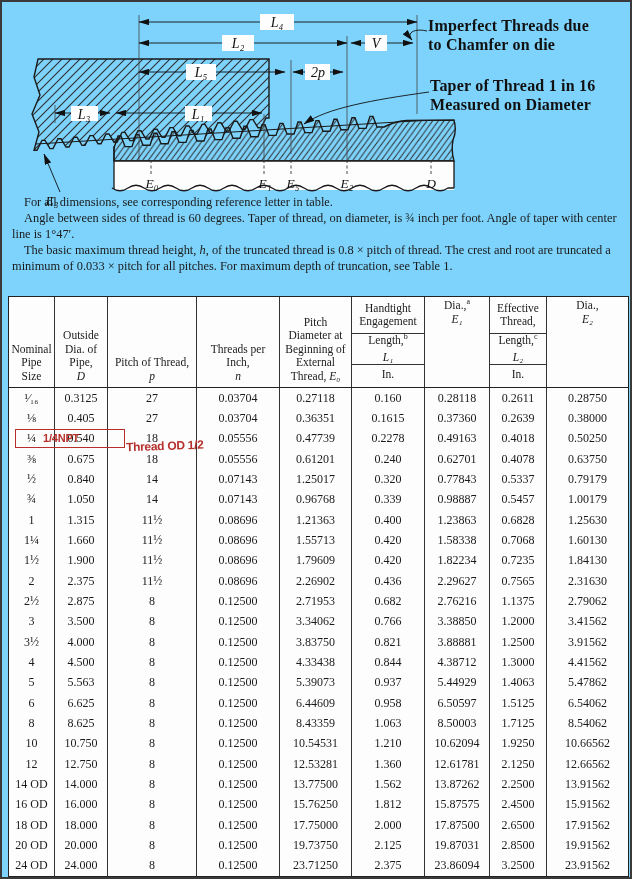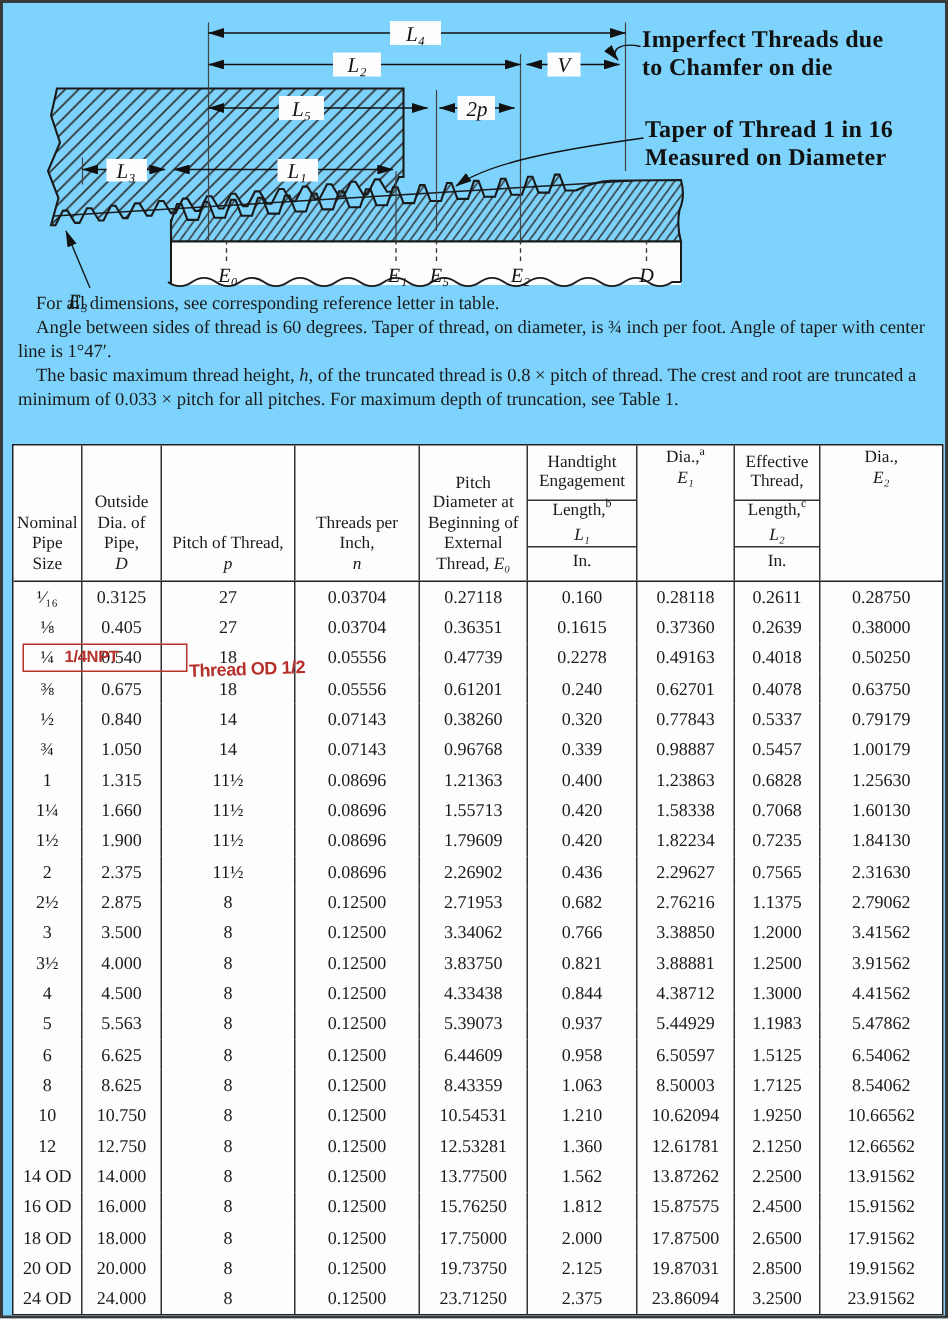--- a/index.html
+++ b/index.html
@@ -269,21 +269,21 @@
         <div class="td">0.240</div>
         <div class="td">0.62701</div>
         <div class="td">0.4078</div>
         <div class="td">0.63750</div>
       </div>
         <div class="trow">
         <div class="td c0">½</div>
         <div class="td">0.840</div>
         <div class="td">14</div>
         <div class="td">0.07143</div>
-        <div class="td">0.38260</div>
+        <div class="td">1.25017</div>
         <div class="td">0.320</div>
         <div class="td">0.77843</div>
         <div class="td">0.5337</div>
         <div class="td">0.79179</div>
       </div>
         <div class="trow">
         <div class="td c0">¾</div>
         <div class="td">1.050</div>
         <div class="td">14</div>
         <div class="td">0.07143</div>
@@ -382,21 +382,21 @@
         <div class="td">4.41562</div>
       </div>
         <div class="trow">
         <div class="td c0">5</div>
         <div class="td">5.563</div>
         <div class="td">8</div>
         <div class="td">0.12500</div>
         <div class="td">5.39073</div>
         <div class="td">0.937</div>
         <div class="td">5.44929</div>
-        <div class="td">1.1983</div>
+        <div class="td">1.4063</div>
         <div class="td">5.47862</div>
       </div>
         <div class="trow">
         <div class="td c0">6</div>
         <div class="td">6.625</div>
         <div class="td">8</div>
         <div class="td">0.12500</div>
         <div class="td">6.44609</div>
         <div class="td">0.958</div>
         <div class="td">6.50597</div>

